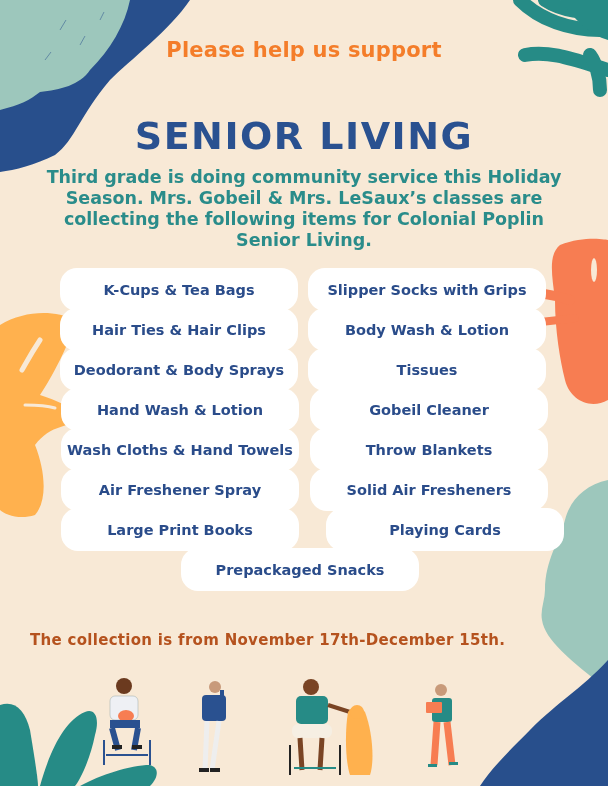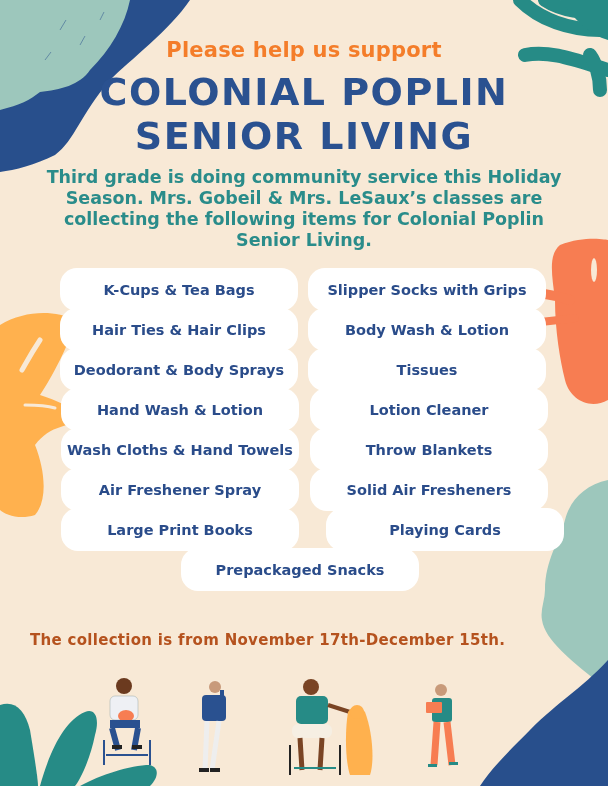--- a/index.html
+++ b/index.html
@@ -57,33 +57,32 @@
 
   <g fill="#268b86">
     <path d="M0,705 C15,700 25,710 30,730 C35,760 38,780 38,786 L0,786 Z"></path>
     <path d="M40,786 C50,750 65,720 85,712 C95,708 100,718 95,735 C90,760 80,780 75,786 Z"></path>
     <path d="M80,786 C100,775 130,765 150,765 C160,768 158,778 150,786 Z"></path>
   </g>
 </svg>
 
 <div class="content">
   <div class="tagline">Please help us support</div>
-  <div class="title l1">COLONIAL POPLIN</div>
   <div class="title l2">SENIOR LIVING</div>
   <div class="intro">Third grade is doing community service this Holiday Season. Mrs. Gobeil &amp; Mrs. LeSaux’s classes are collecting the following items for Colonial Poplin Senior Living.</div>
 
   <div>
     <div class="pill" style="left:60px;top:268px;width:238px;">K-Cups &amp; Tea Bags</div>
     <div class="pill" style="left:308px;top:268px;width:238px;">Slipper Socks with Grips</div>
     <div class="pill" style="left:60px;top:308px;width:238px;">Hair Ties &amp; Hair Clips</div>
     <div class="pill" style="left:308px;top:308px;width:238px;">Body Wash &amp; Lotion</div>
     <div class="pill" style="left:60px;top:348px;width:238px;">Deodorant &amp; Body Sprays</div>
     <div class="pill" style="left:308px;top:348px;width:238px;">Tissues</div>
     <div class="pill" style="left:61px;top:388px;width:238px;">Hand Wash &amp; Lotion</div>
-    <div class="pill" style="left:310px;top:388px;width:238px;">Lotion Cleaner</div>
+    <div class="pill" style="left:310px;top:388px;width:238px;">Gobeil Cleaner</div>
     <div class="pill" style="left:61px;top:428px;width:238px;">Wash Cloths &amp; Hand Towels</div>
     <div class="pill" style="left:310px;top:428px;width:238px;">Throw Blankets</div>
     <div class="pill" style="left:61px;top:468px;width:238px;">Air Freshener Spray</div>
     <div class="pill" style="left:310px;top:468px;width:238px;">Solid Air Fresheners</div>
     <div class="pill" style="left:61px;top:508px;width:238px;">Large Print Books</div>
     <div class="pill" style="left:326px;top:508px;width:238px;">Playing Cards</div>
     <div class="pill" style="left:181px;top:548px;width:238px;">Prepackaged Snacks</div>
   </div>
 
   <div class="dates">The collection is from November 17th-December 15th.</div>

